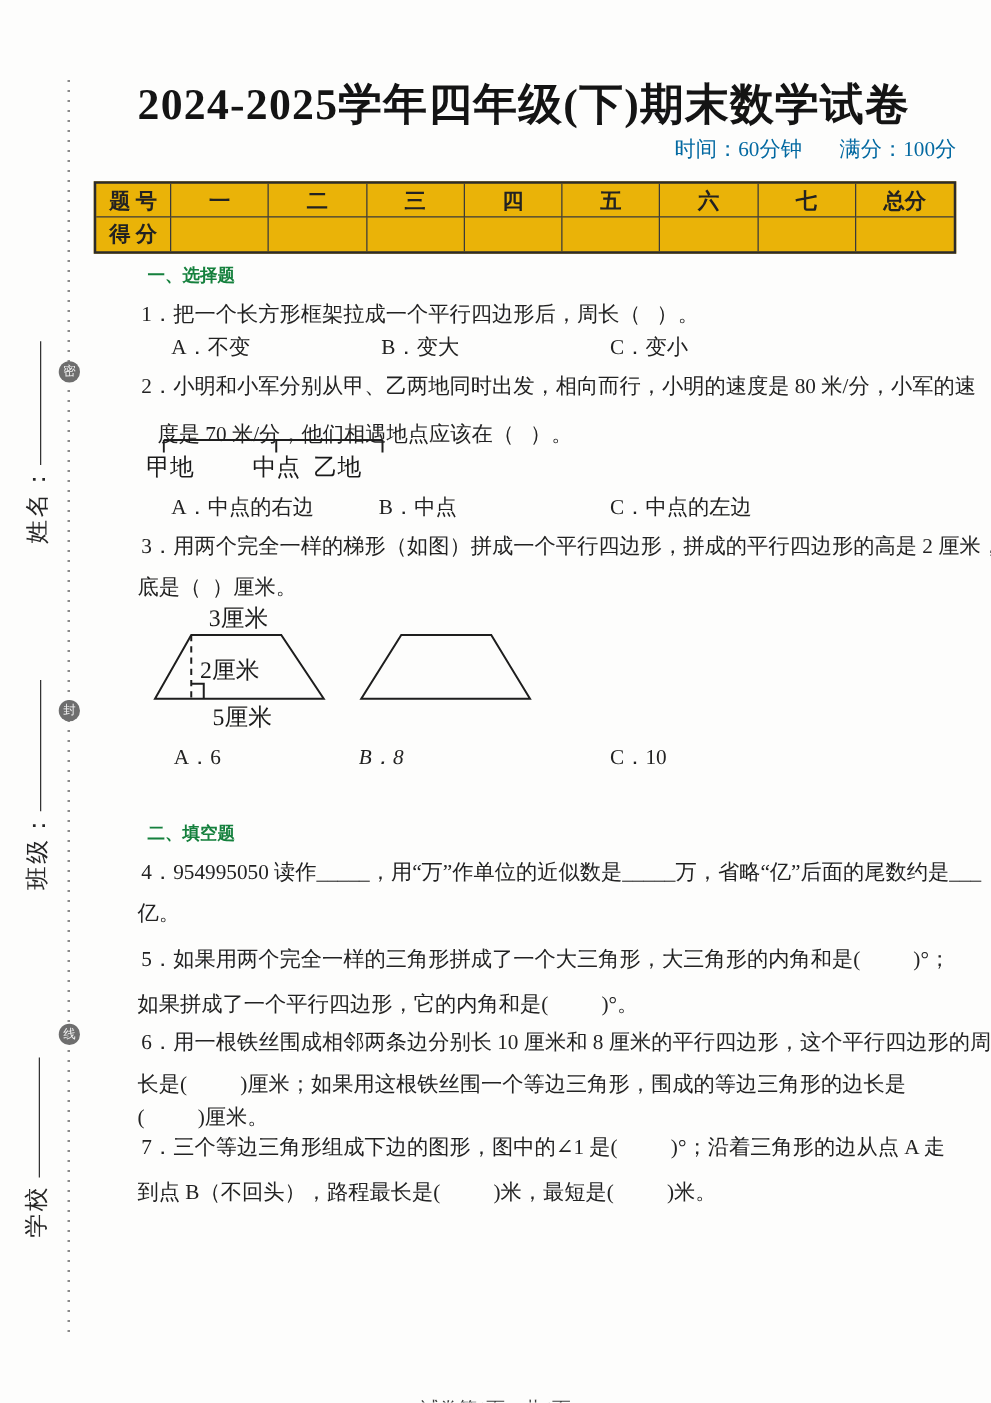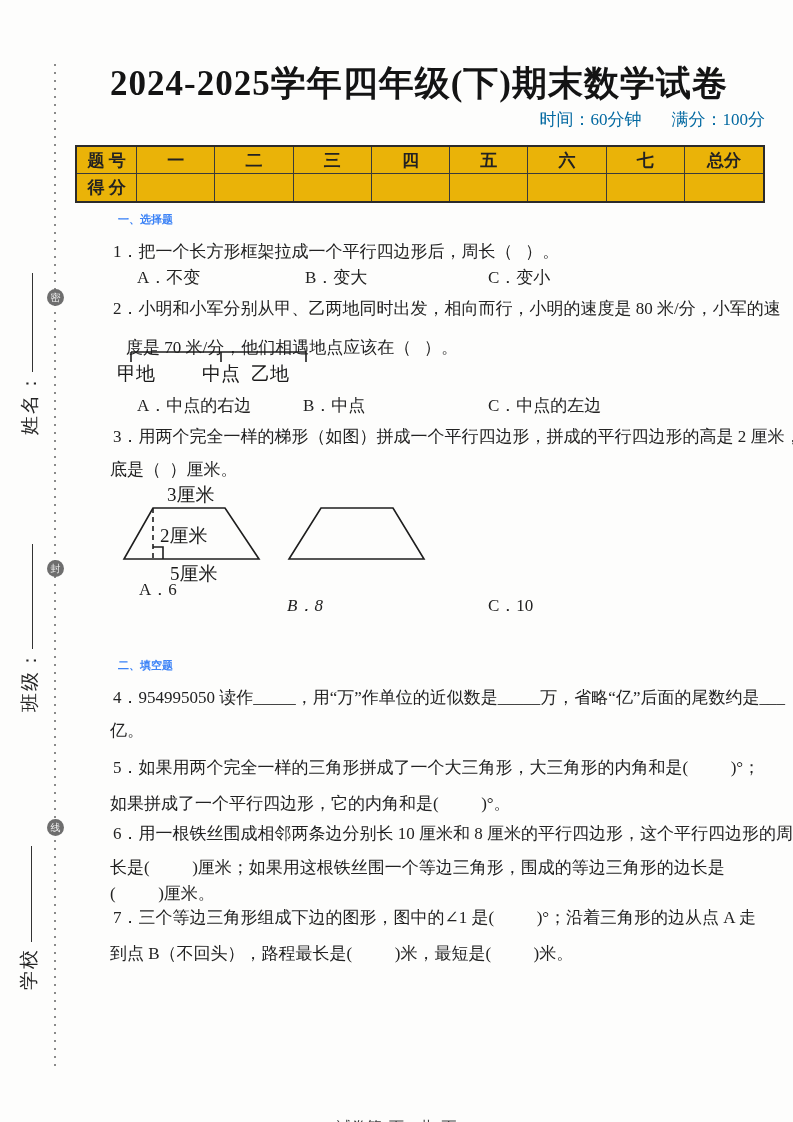--- a/index.html
+++ b/index.html
@@ -34,21 +34,21 @@
   }
   .score-table .cell{
     border-right:1px solid #3a3a3a;border-bottom:1px solid #3a3a3a;
     display:flex;align-items:center;justify-content:center;
     font-size:17px;font-weight:600;color:#222;
   }
   .score-table .cell:nth-child(9n){border-right:none;}
   .score-table .cell:nth-child(n+10){border-bottom:none;}
 
   
-  .heading{font-size:11px;font-weight:bold;white-space:pre;color:#3b82f6;}
+  .heading{font-size:14px;font-weight:bold;white-space:pre;color:#15803d;}
   .qline{font-size:17px;white-space:pre;color:#222;}
   .opt{font-size:17px;white-space:pre;color:#222;}
   .diag-label{font-size:19px;white-space:pre;color:#1a1a1a;}
 
   
   .fold-line{
     left:54px;top:64px;width:2px;height:1004px;
     background-image:repeating-linear-gradient(to bottom,#8a8a8a 0 2px,transparent 2px 8px);
   }
   .seal-circle{
@@ -160,21 +160,21 @@
 <svg class="abs" style="left:110px;top:478px;" width="330" height="125">
   <path class="fig-stroke" d="M43 30 L115 30 L149 81 L14 81 Z"></path>
   <path class="fig-stroke" stroke-dasharray="5 4" d="M43 30 V81"></path>
   <path class="fig-stroke" stroke-width="1.2" d="M43 69 H53 V81"></path>
   <path class="fig-stroke" d="M211 30 L283 30 L314 81 L179 81 Z"></path>
   <text class="fig-text" x="57" y="23">3厘米</text>
   <text class="fig-text" x="50" y="64">2厘米</text>
   <text class="fig-text" x="60" y="102">5厘米</text>
 </svg>
 
-<div class="abs opt" style="left:139px;top:578px;">A．6</div>
+<div class="abs opt" style="left:139px;top:594px;">A．6</div>
 <div class="abs opt" style="left:287px;top:594px;font-style:italic;">B．8</div>
 <div class="abs opt" style="left:488px;top:594px;">C．10</div>
 
 <div class="abs heading" style="left:118px;top:658px;">二、填空题</div>
 
 <div class="abs qline" style="left:113px;top:686px;">4．954995050 读作_____，用“万”作单位的近似数是_____万，省略“亿”后面的尾数约是___</div>
 <div class="abs qline" style="left:110px;top:719px;">亿。</div>
 
 <div class="abs qline" style="left:113px;top:756px;">5．如果用两个完全一样的三角形拼成了一个大三角形，大三角形的内角和是(          )°；</div>
 <div class="abs qline" style="left:110px;top:792px;">如果拼成了一个平行四边形，它的内角和是(          )°。</div>

